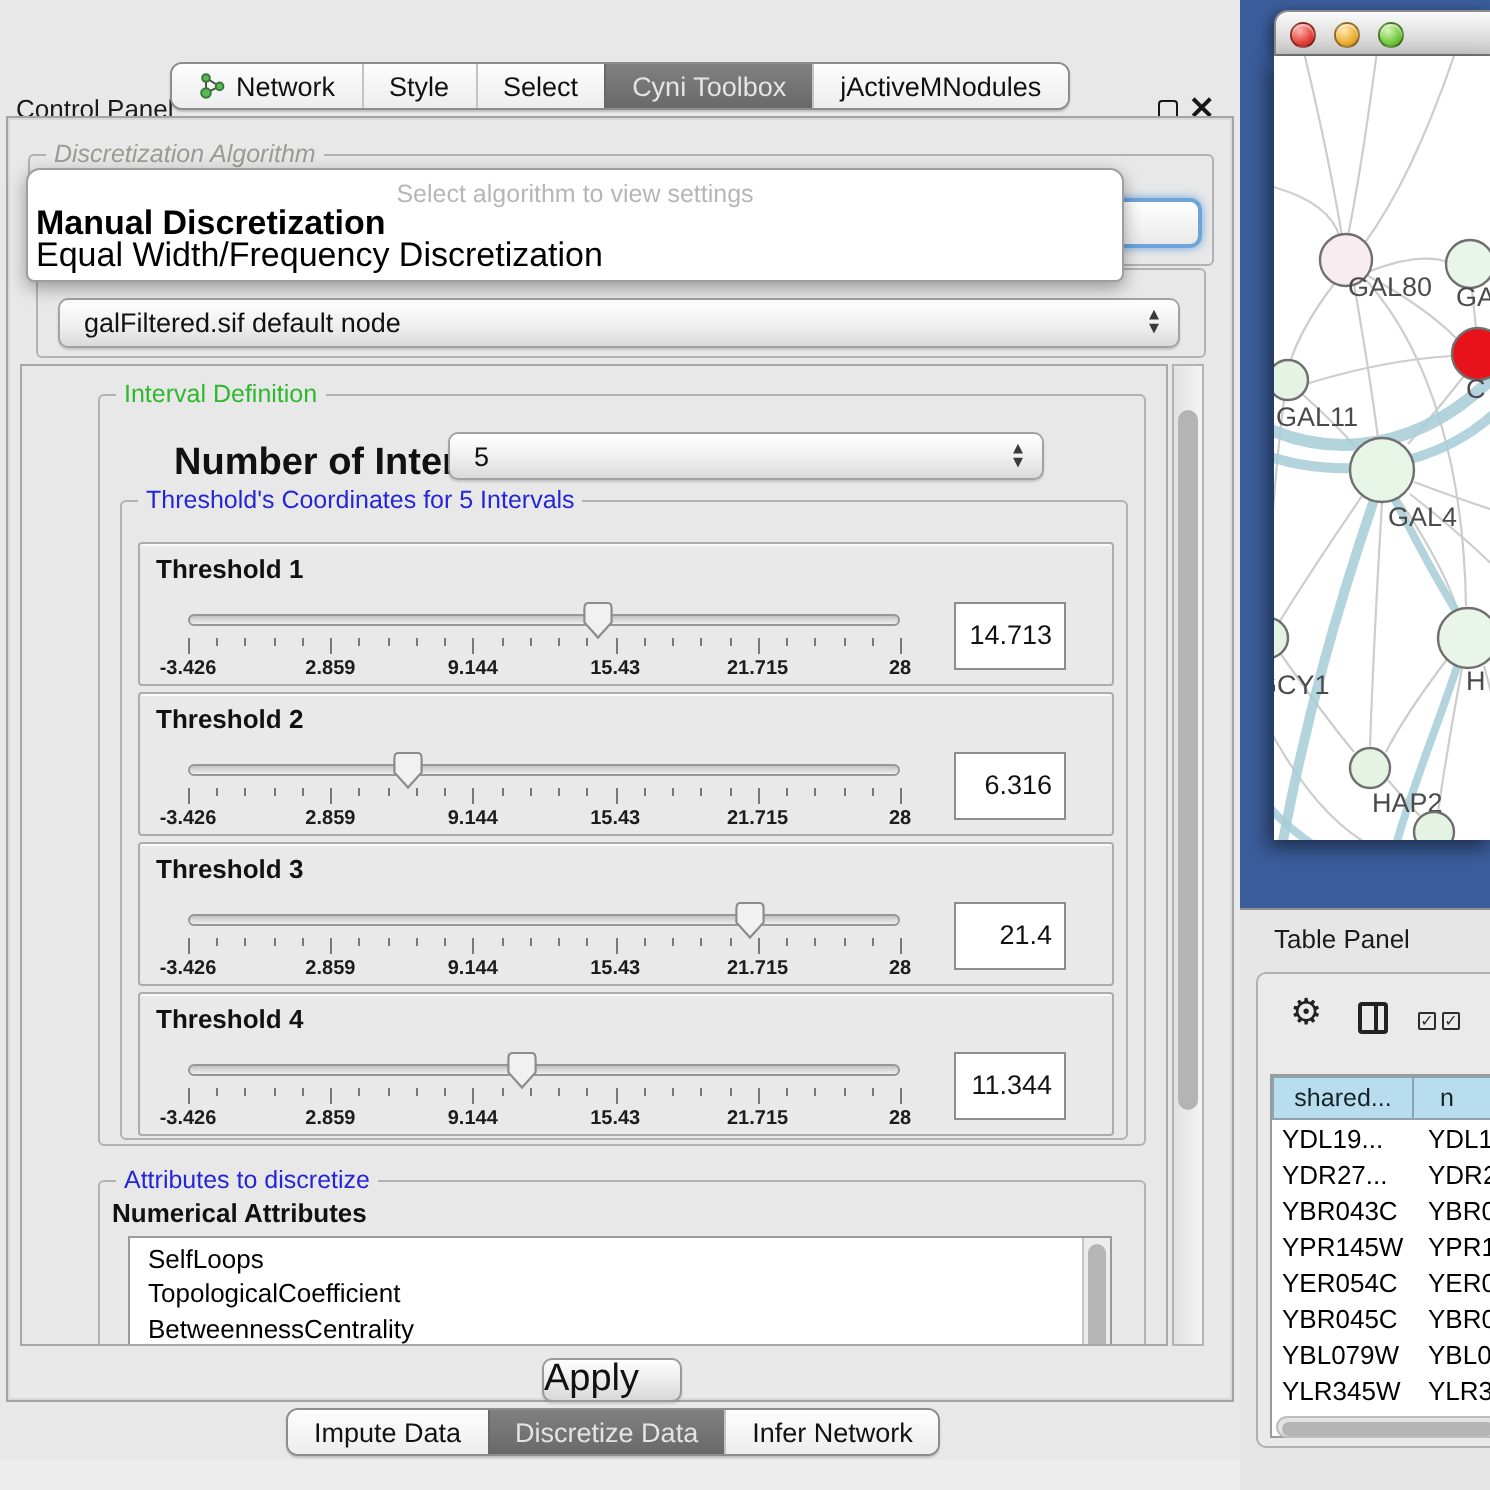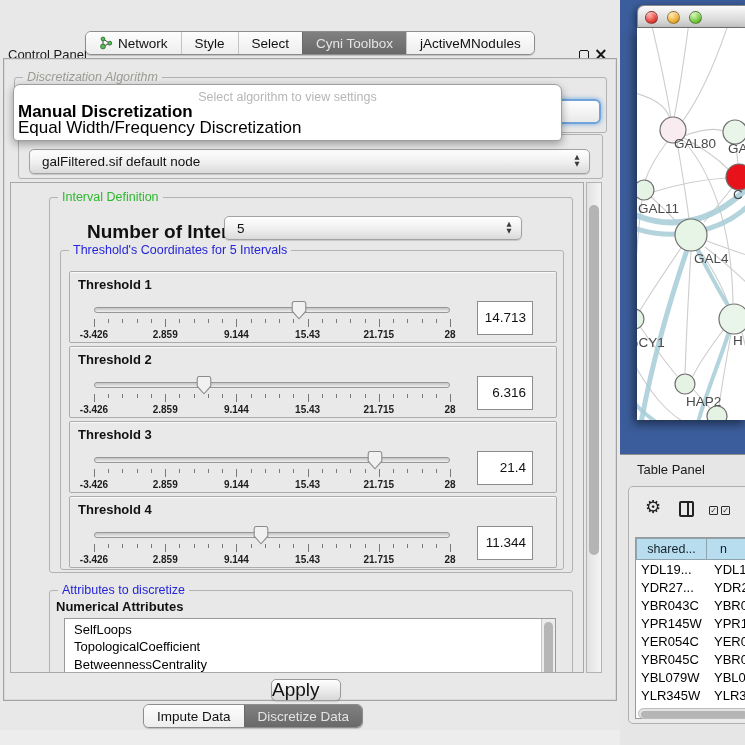--- a/index.html
+++ b/index.html
@@ -382,20 +382,23 @@
     <div class="macbtn" id="apply">Apply</div>
   </div>
 
   <div class="segbar" id="bottom-tabs">
       <div class="seg">
         <span>Impute Data</span>
       </div>
       <div class="seg sel">
         <span>Discretize Data</span>
       </div>
+      <div class="seg">
+        <span>Infer Network</span>
+      </div>
     </div>
   <div id="bottom-strip"></div>
 </div>
 
 <div id="desktop">
   <div id="net-titlebar">
     <span class="light l-red"></span>
     <span class="light l-yellow"></span>
     <span class="light l-green"></span>
   </div>

